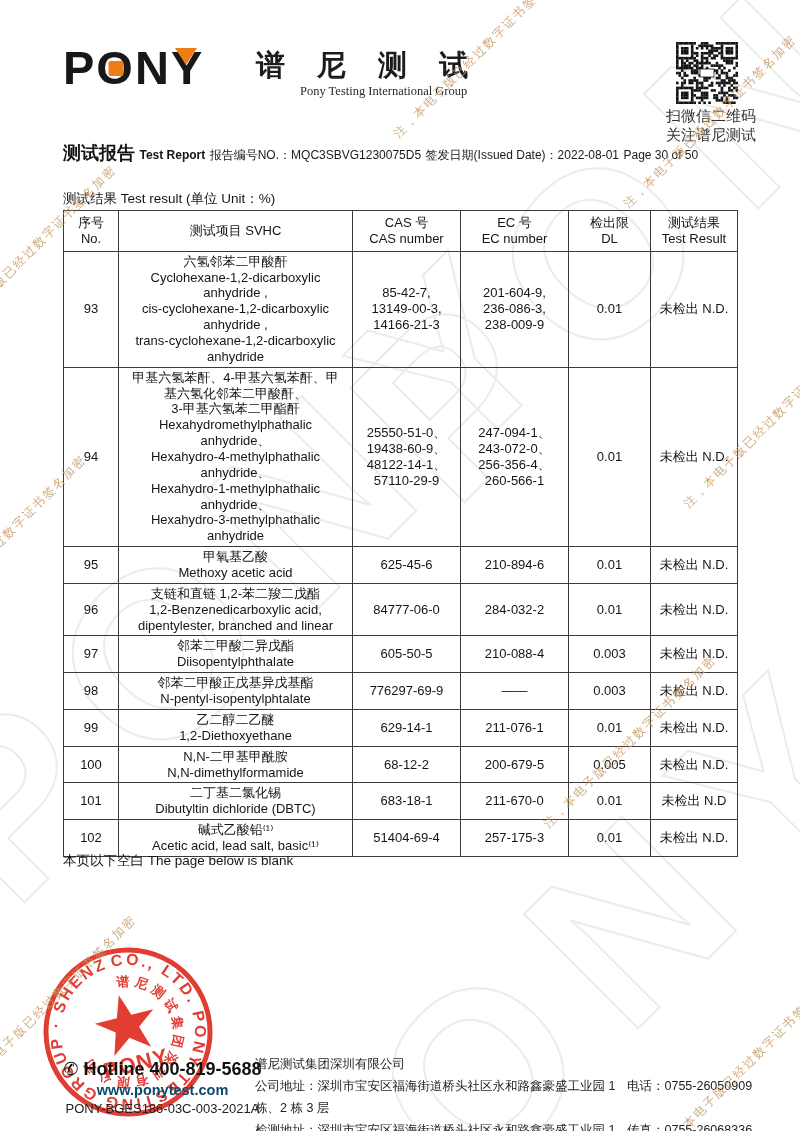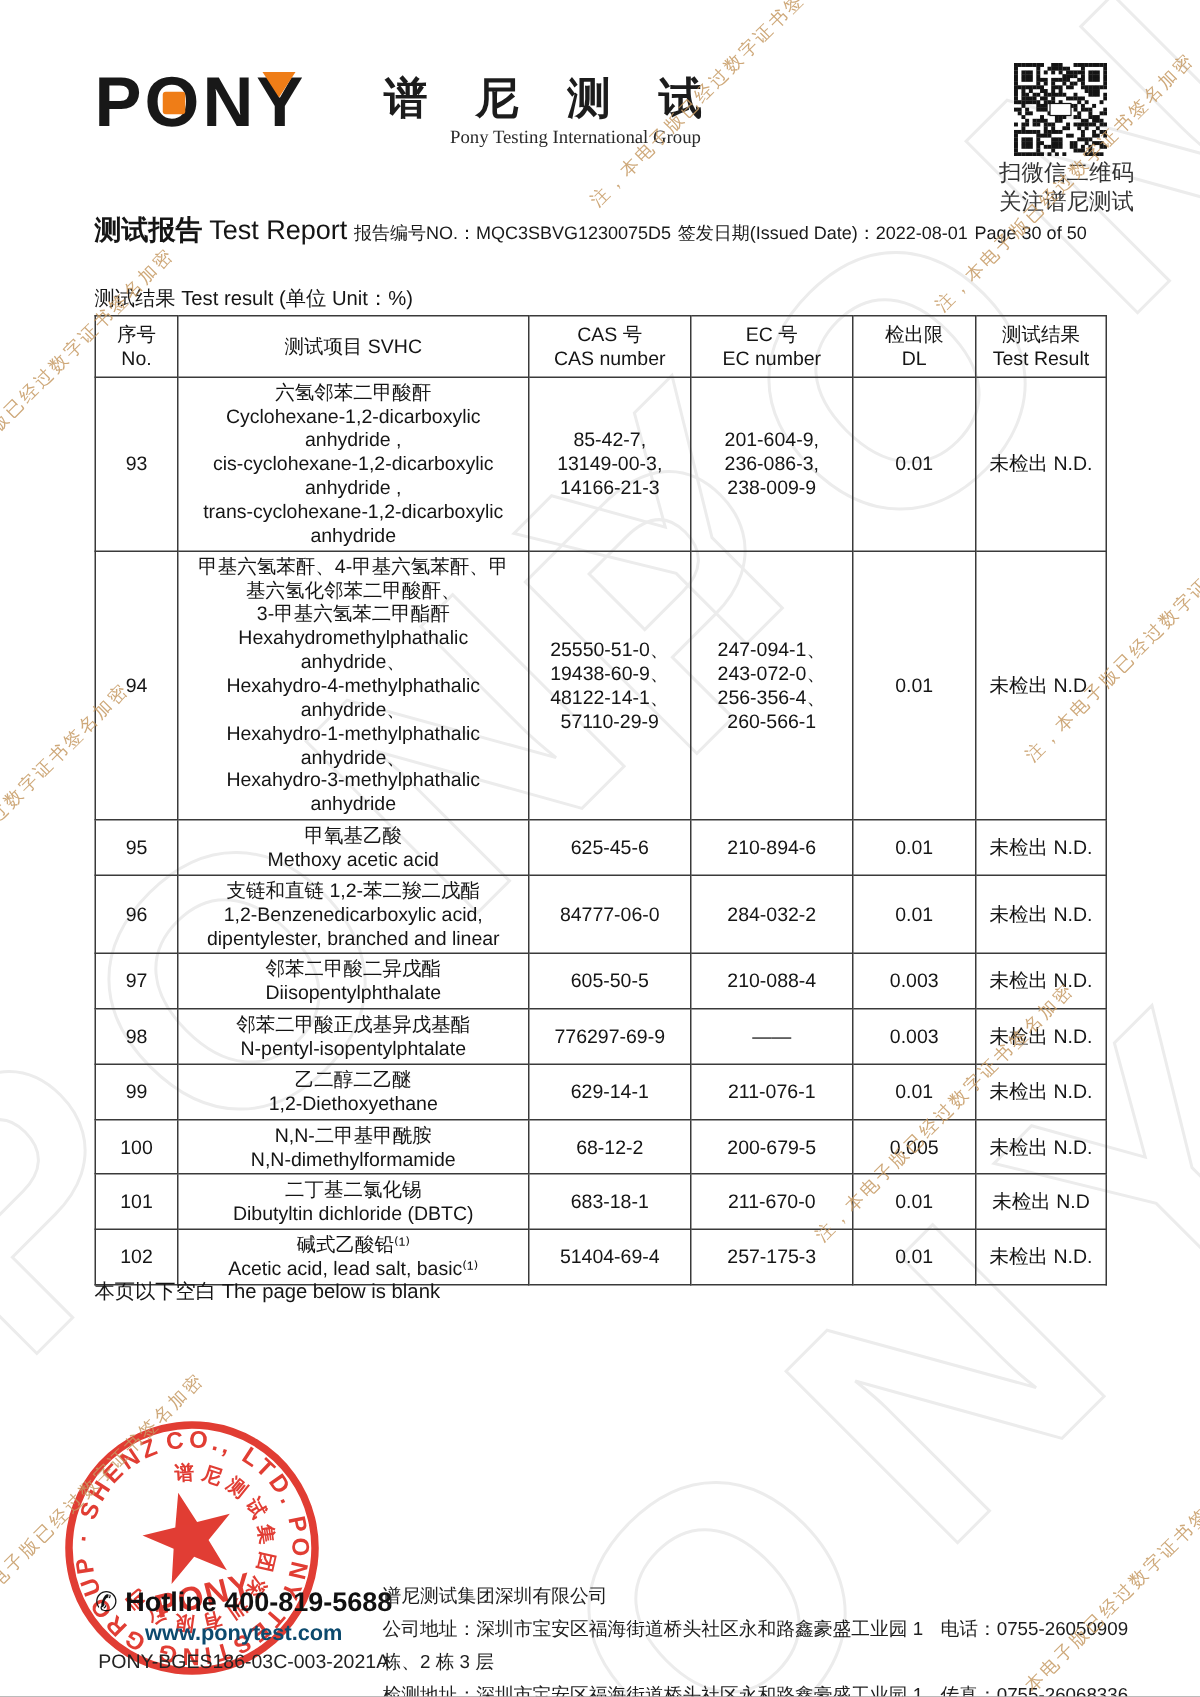--- a/index.html
+++ b/index.html
@@ -28,21 +28,21 @@
             letter-spacing:12px;color:#1c1c1c;}
   .brand-en{position:absolute;left:258px;top:84px;font-size:12.5px;
             font-family:"Liberation Serif","DejaVu Serif",serif;color:#2a2a2a;margin-left:42px;}
   .qr{position:absolute;left:676px;top:42px;width:62px;height:62px;}
   .qr-caption{position:absolute;left:660px;top:107px;width:96px;text-align:right;
               font-size:15px;line-height:1.25;color:#333;}
 
   
   .title-line{position:absolute;left:63px;top:141px;width:690px;white-space:nowrap;}
   .title-cn{font-size:18px;font-weight:bold;}
-  .title-en{font-size:18px;font-weight:normal;}
+  .title-en{font-size:12px;font-weight:bold;}
   .title-meta{font-size:12px;color:#1a1a1a;}
 
   .result-line{position:absolute;left:63px;top:190px;font-size:13.5px;}
 
   
   .tbl-wrap{position:absolute;left:63px;top:210px;}
   table{border-collapse:collapse;table-layout:fixed;width:674px;font-size:13px;}
   col.w-no{width:55px;} col.w-item{width:234px;} col.w-cas{width:108px;}
   col.w-ec{width:108px;} col.w-dl{width:82px;} col.w-res{width:87px;}
   th,td{border:1px solid #3a3a3a;text-align:center;vertical-align:middle;

